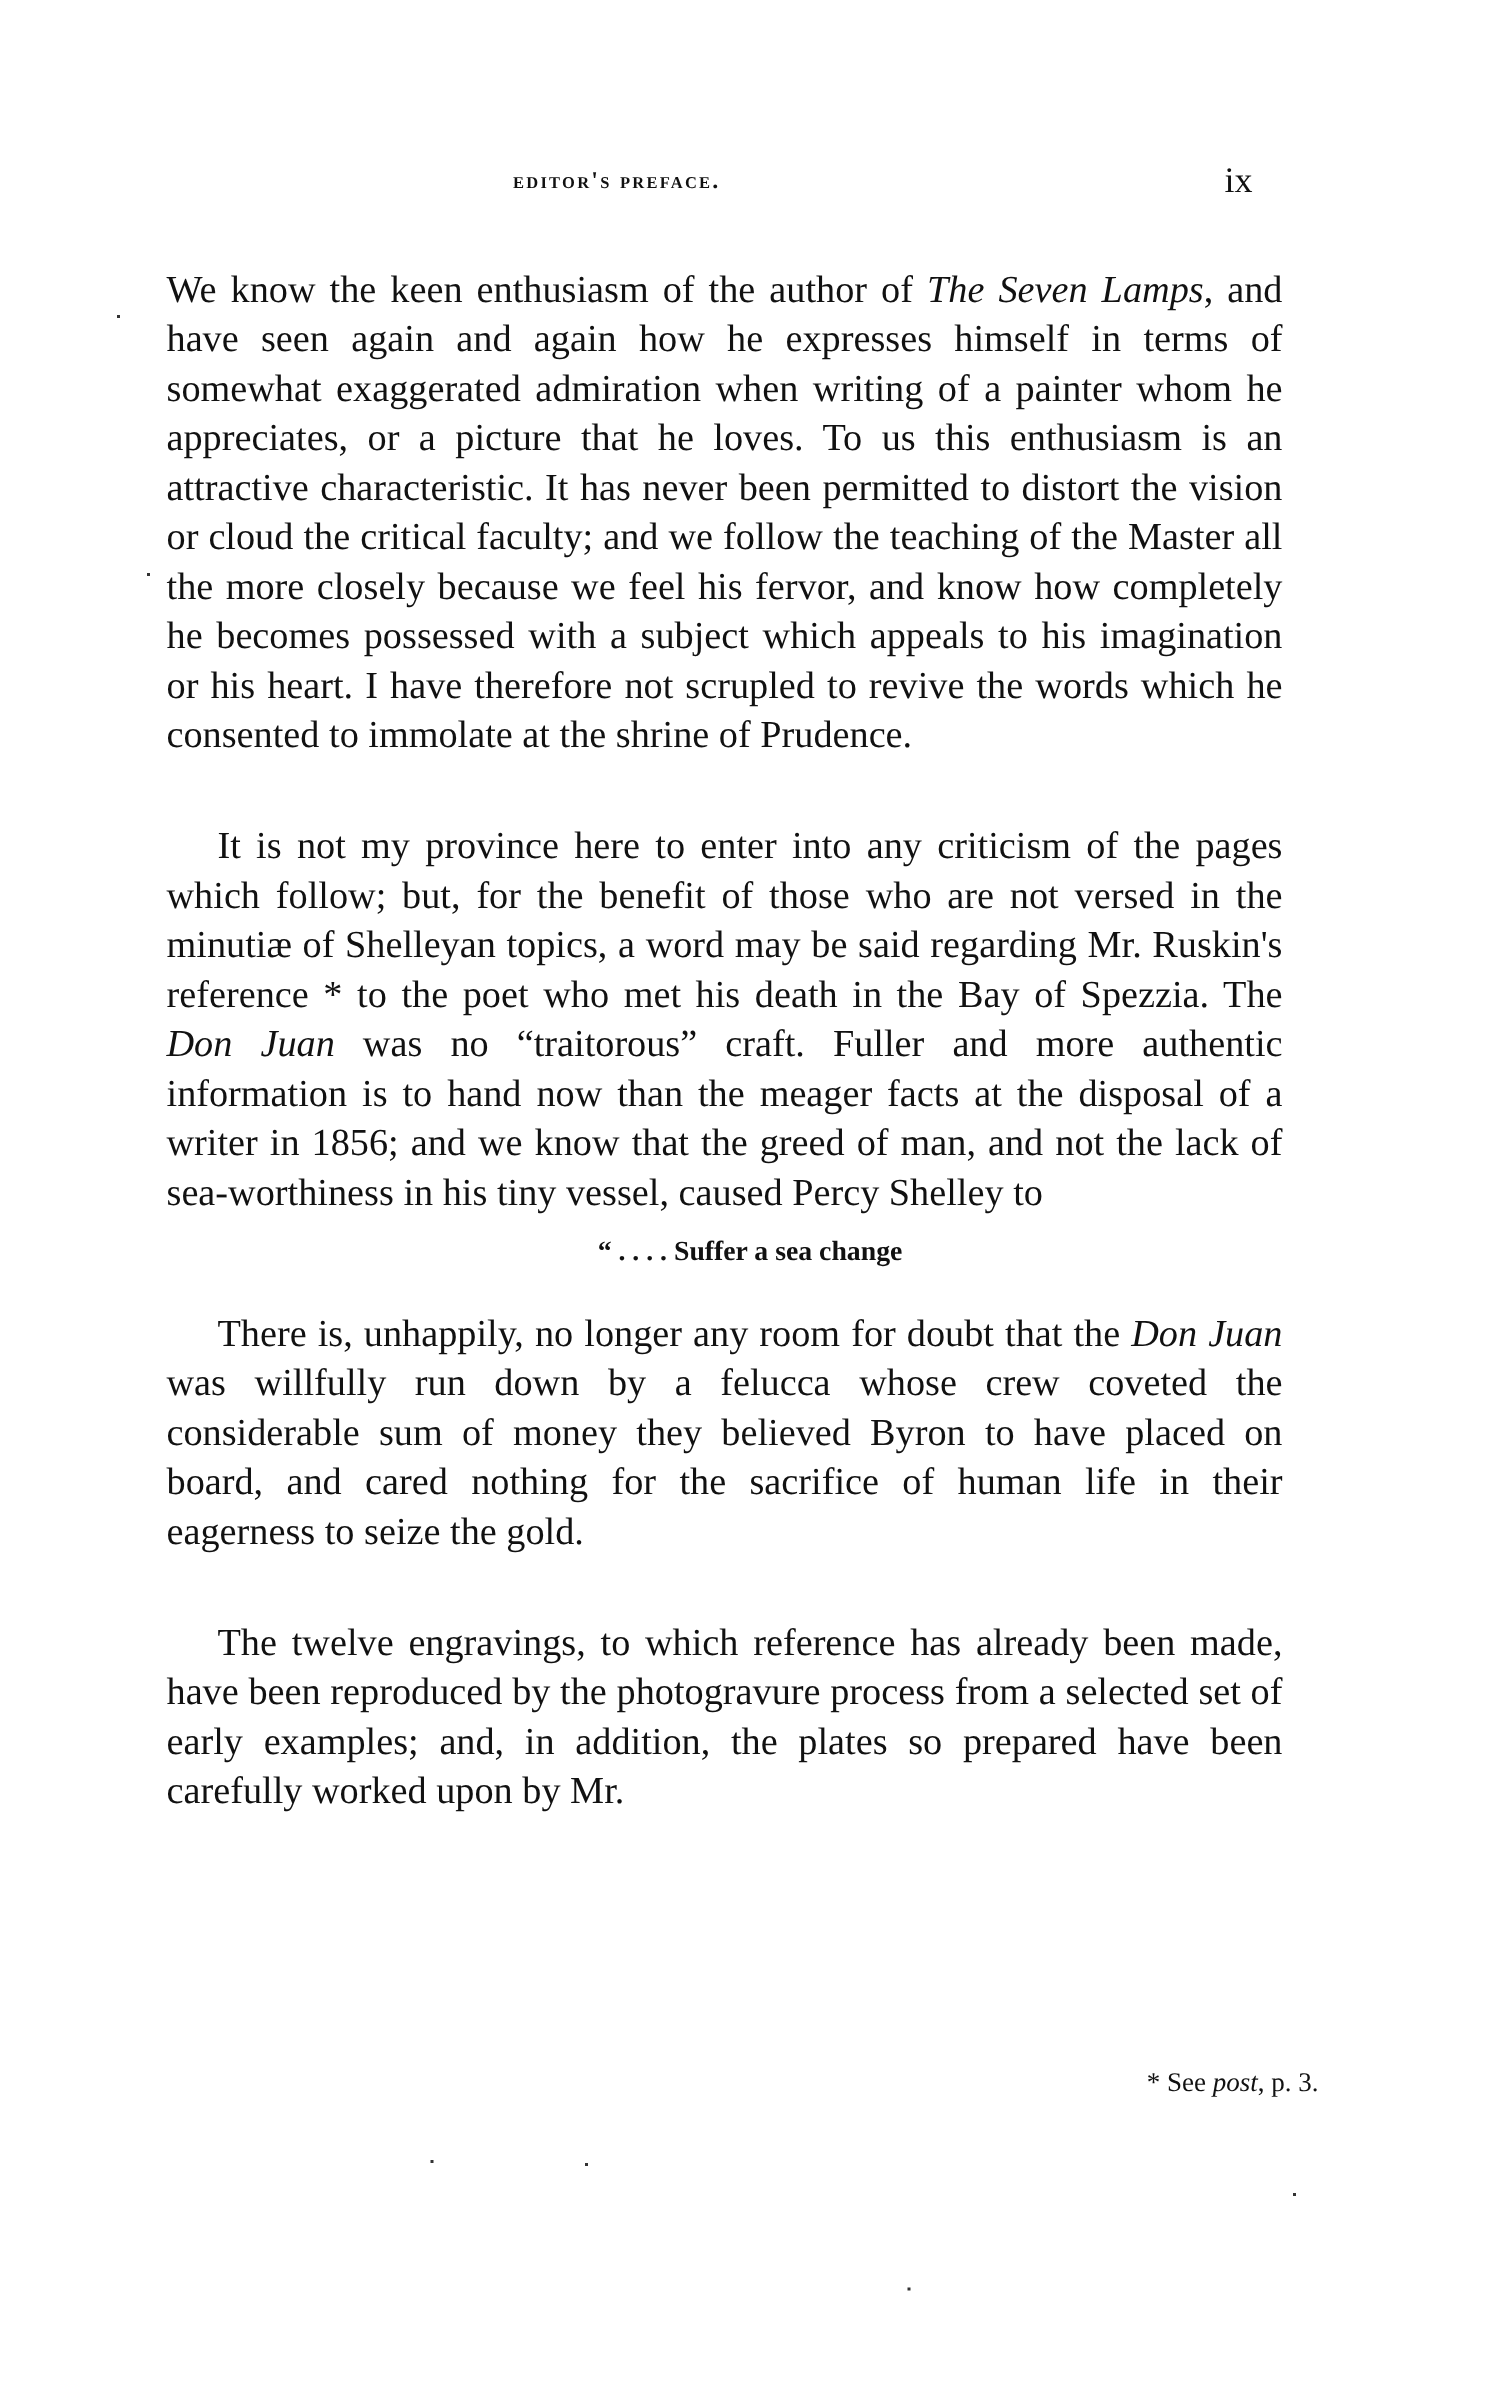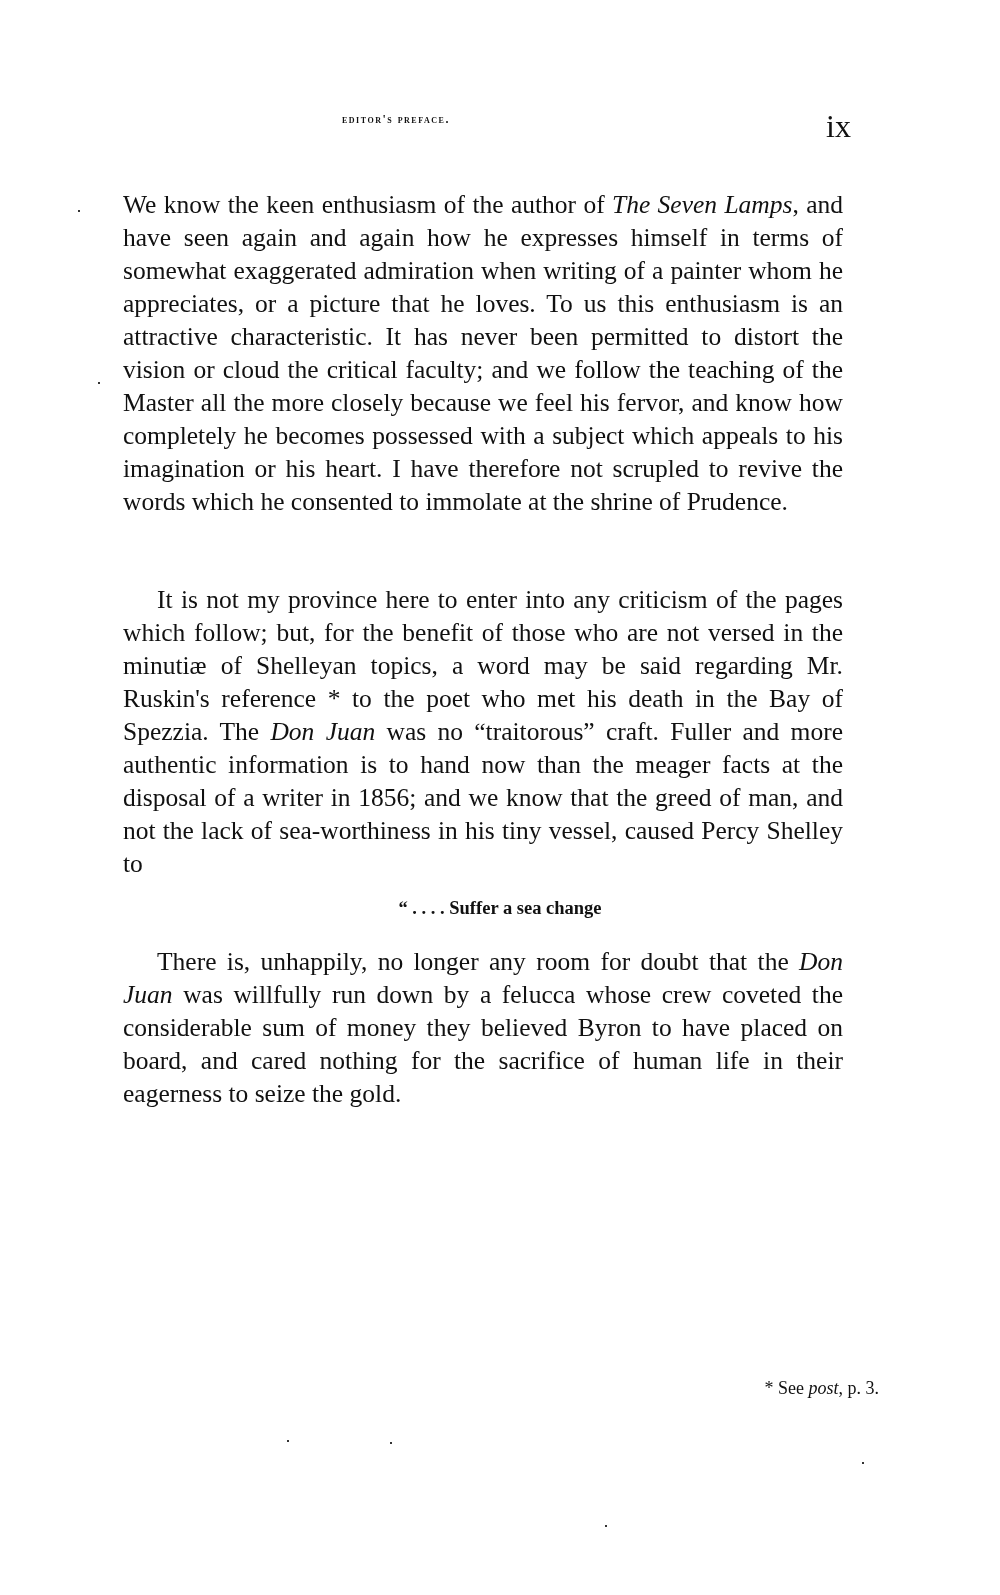--- a/index.html
+++ b/index.html
@@ -25,44 +25,44 @@
       position: absolute;
       top: 108px;
       left: 0;
       width: 752px;
       height: 30px;
     }
     .running-title {
       position: absolute;
       left: 235px;
       top: 4px;
-      font-size: 12px;
+      font-size: 16px;
       letter-spacing: 1.5px;
       font-variant: small-caps;
       text-transform: lowercase;
       font-weight: bold;
     }
     .running-title::first-letter { }
     .page-number {
       position: absolute;
-      right: 8px;
+      right: 24px;
       top: 0;
-      font-size: 32px;
+      font-size: 24px;
     }
     .body-text {
       position: absolute;
       top: 172px;
       left: 0;
       width: 752px;
       font-size: 25.5px;
       line-height: 33px;
       text-align: justify;
     }
     .para {
-      margin: 16px;
+      margin: 4px;
       text-align: justify;
       text-align-last: left;
     }
     .para + .gap { height: 33px; }
     .indent { text-indent: 34px; }
     .quote {
       text-align: center;
       font-size: 18.5px;
       line-height: 25px;
       font-weight: bold;
@@ -113,20 +113,23 @@
     <div class="quote">
       <span class="quote-line">“ . . . . Suffer a sea change</span>
     </div>
 
     <p class="para indent">
       <span>There is, unhappily, no longer any room for doubt that the </span><i>Don Juan</i><span> was willfully run down by a felucca whose crew coveted the considerable sum of money they believed Byron to have placed on board, and cared nothing for the sacrifice of human life in their eagerness to seize the gold.</span>
     </p>
 
     <div class="gap"></div>
 
+    <p class="para indent">
+      <span>The twelve engravings, to which reference has already been made, have been reproduced by the photogravure process from a selected set of early examples; and, in addition, the plates so prepared have been carefully worked upon by Mr.</span>
+    </p>
   </div>
 
   <div class="footnote">
     <span>* See </span><i>post</i><span>, p. 3.</span>
   </div>
 </div>
 
 <div class="scan-dot" style="left:78px;top:210px;"></div>
 <div class="scan-dot" style="left:98px;top:382px;"></div>
 <div class="scan-dot" style="left:287px;top:1440px;"></div>

